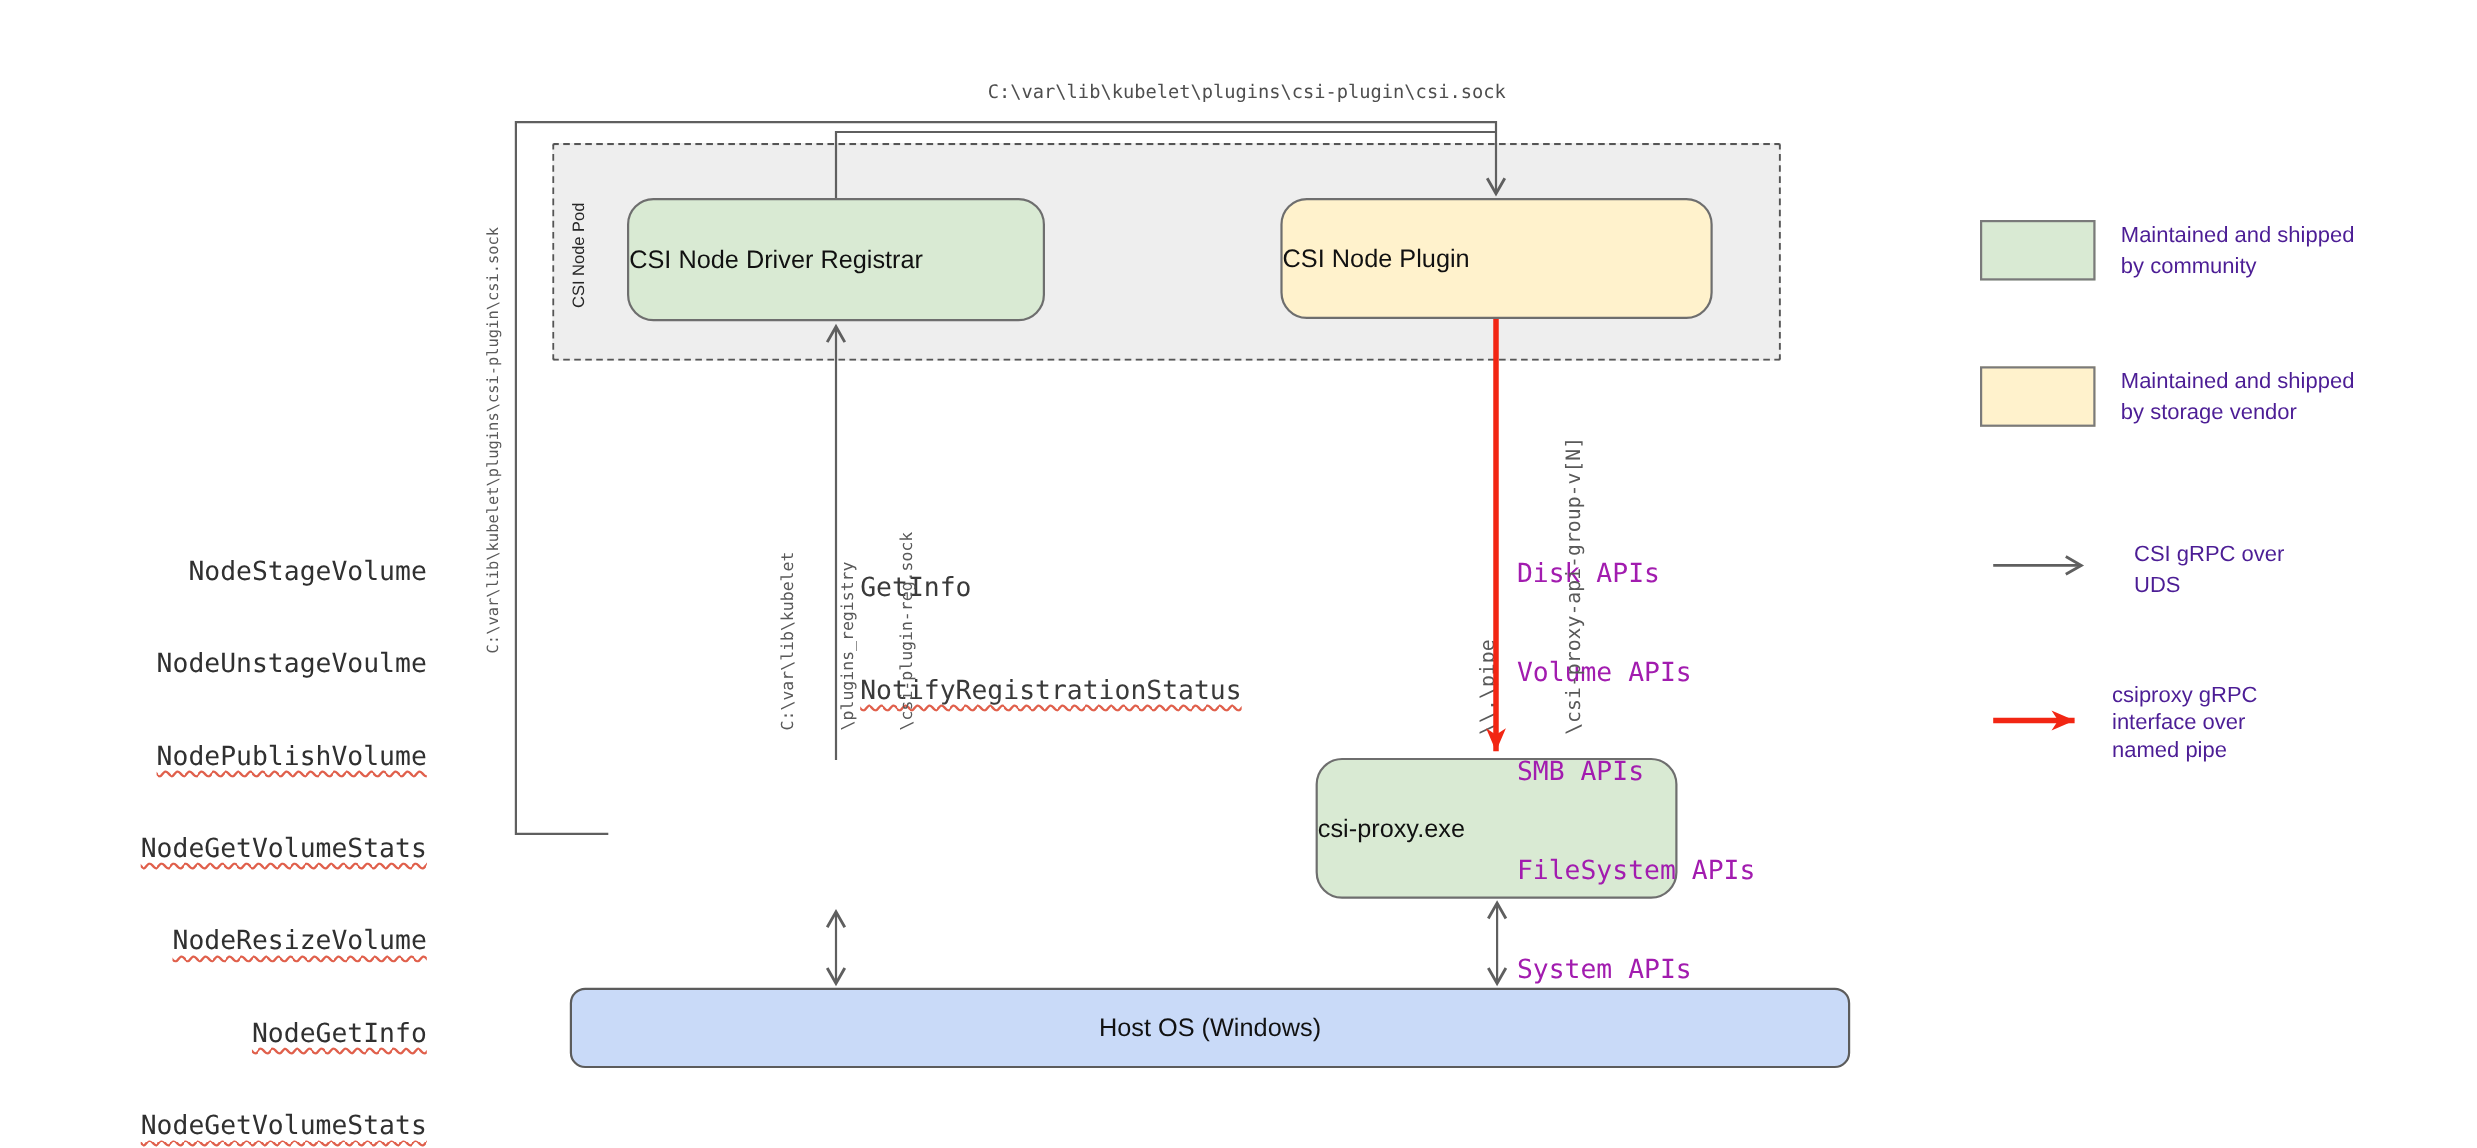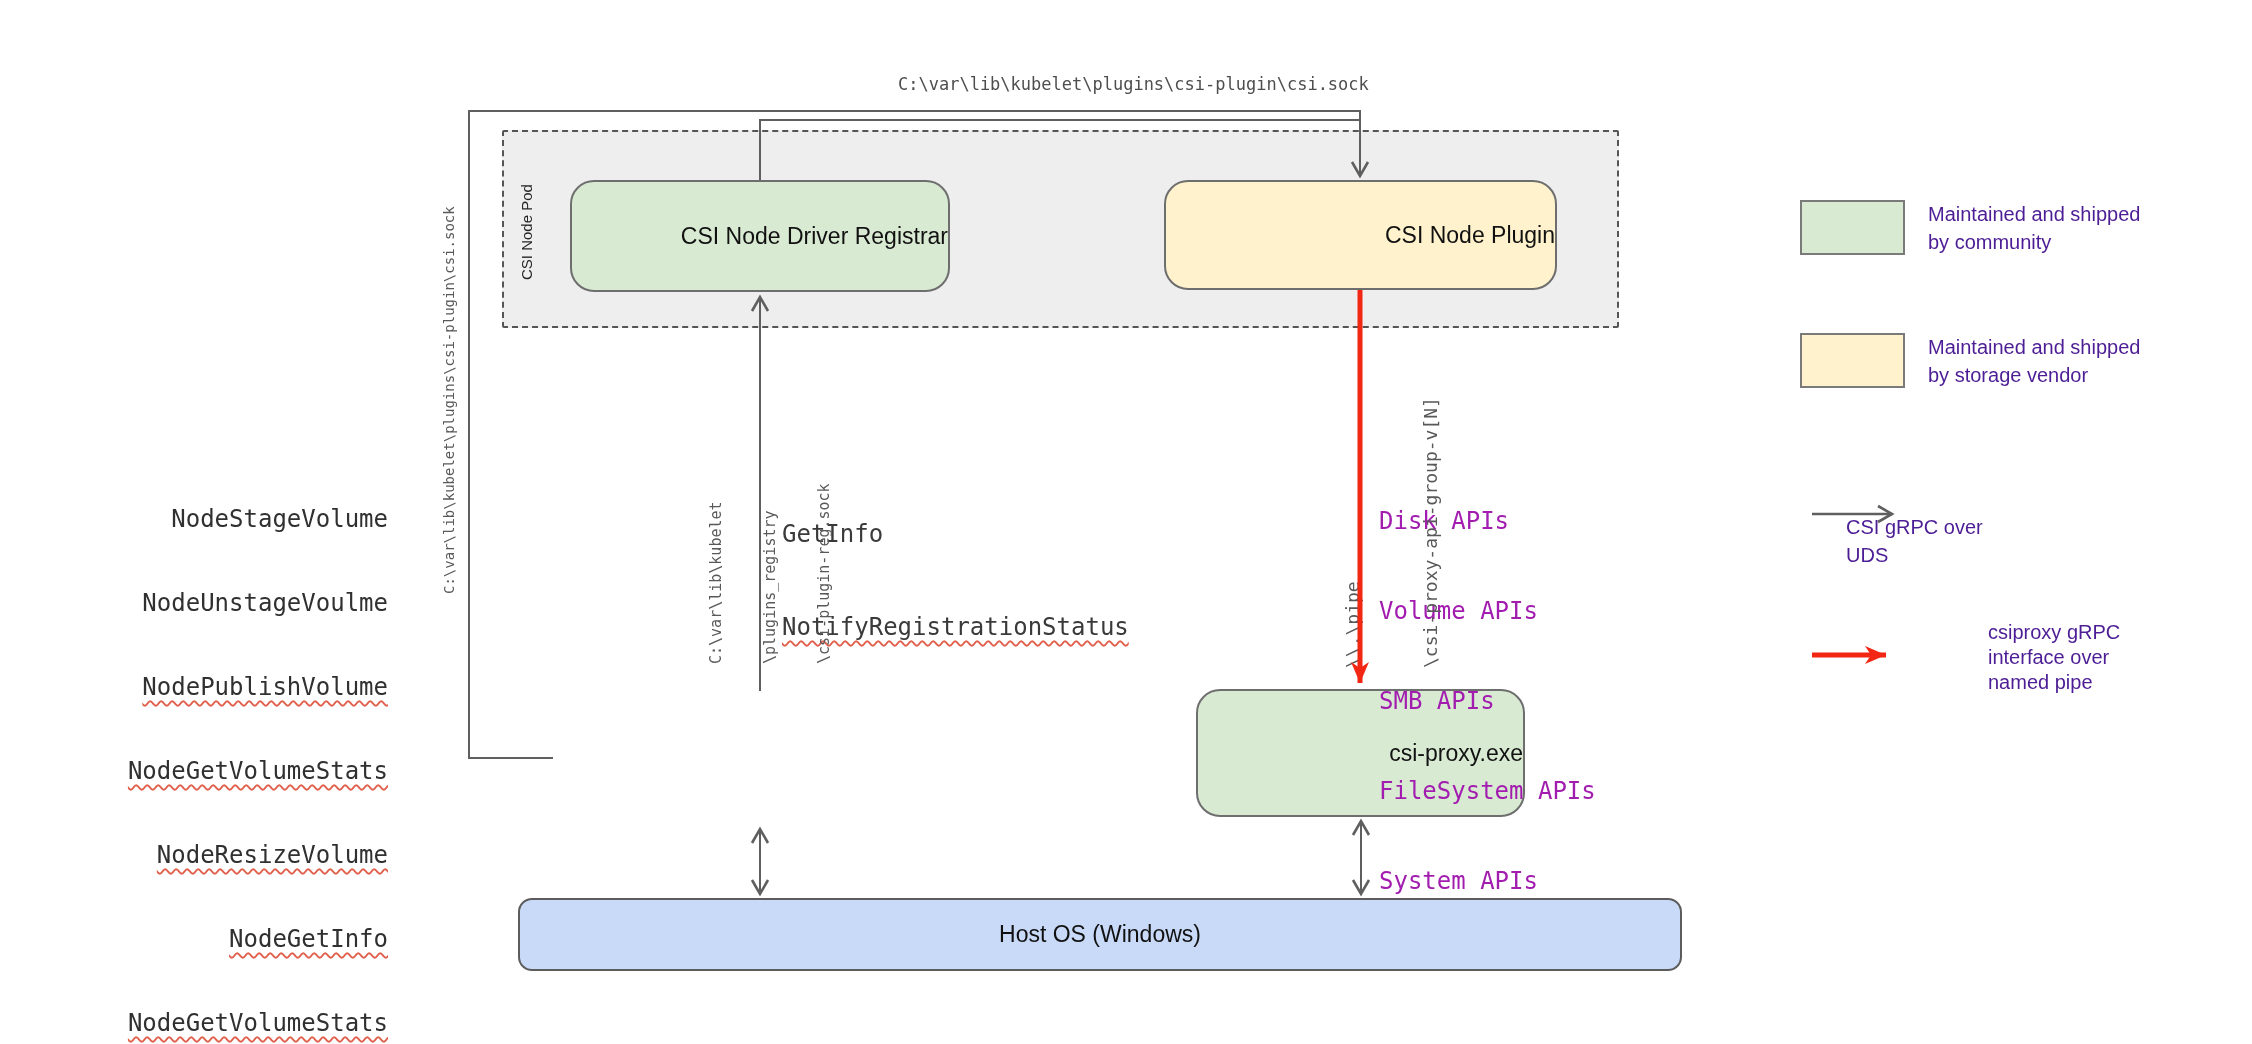--- a/index.html
+++ b/index.html
@@ -19,21 +19,21 @@
   .canvas{
     position:relative;width:2252px;height:1044px;background:#ffffff;overflow:hidden;
     font-family:"Liberation Sans",sans-serif;color:var(--text-dark);
   }
   .mono{font-family:"DejaVu Sans Mono",monospace;}
   .sq{text-decoration-line:underline;text-decoration-style:wavy;
       text-decoration-color:var(--squiggle-red);text-decoration-thickness:2px;
       text-underline-offset:5px;}
   .node{
     position:absolute;border:2px solid var(--border-gray);border-radius:24px;
-    display:flex;flex-direction:column;align-items:flex-end;justify-content:center;
+    display:flex;flex-direction:column;align-items:flex-start;justify-content:center;
     text-align:center;font-size:23px;line-height:31px;color:#111;z-index:2;
     box-sizing:border-box;
   }
   .green{background:var(--community-green);}
   .yellow{background:var(--vendor-yellow);}
   .pod{
     position:absolute;left:502px;top:130px;width:1117px;height:198px;
     background:var(--pod-gray);border:2px dashed #555;border-radius:2px;z-index:1;
     box-sizing:border-box;
   }
@@ -121,26 +121,26 @@
     <div>Maintained and shipped</div>
     <div>by community</div>
   </div>
 
   <div class="legend-swatch" style="left:1800px;top:333px;background:var(--vendor-yellow);"></div>
   <div class="legend-text" style="left:1928px;top:333px;">
     <div>Maintained and shipped</div>
     <div>by storage vendor</div>
   </div>
 
-  <div class="legend-text" style="left:1846px;top:490px;margin-top:23px;">
+  <div class="legend-text" style="left:1940px;top:490px;">
     <div>CSI gRPC over</div>
     <div>UDS</div>
   </div>
 
-  <div class="legend-text" style="left:1988px;top:620px;line-height:25px;">
+  <div class="legend-text" style="left:1920px;top:620px;line-height:25px;">
     <div>csiproxy gRPC</div>
     <div>interface over</div>
     <div>named pipe</div>
   </div>
 
   <svg class="connectors" width="2252" height="1044" viewBox="0 0 2252 1044">
     <defs>
       <marker id="chev-gray" markerUnits="userSpaceOnUse" markerWidth="22" markerHeight="22" refX="18" refY="11" orient="auto-start-reverse">
         <path d="M4,3 L18,11 L4,19" fill="none" stroke="var(--line-gray)" stroke-width="2.6"></path>
       </marker>

